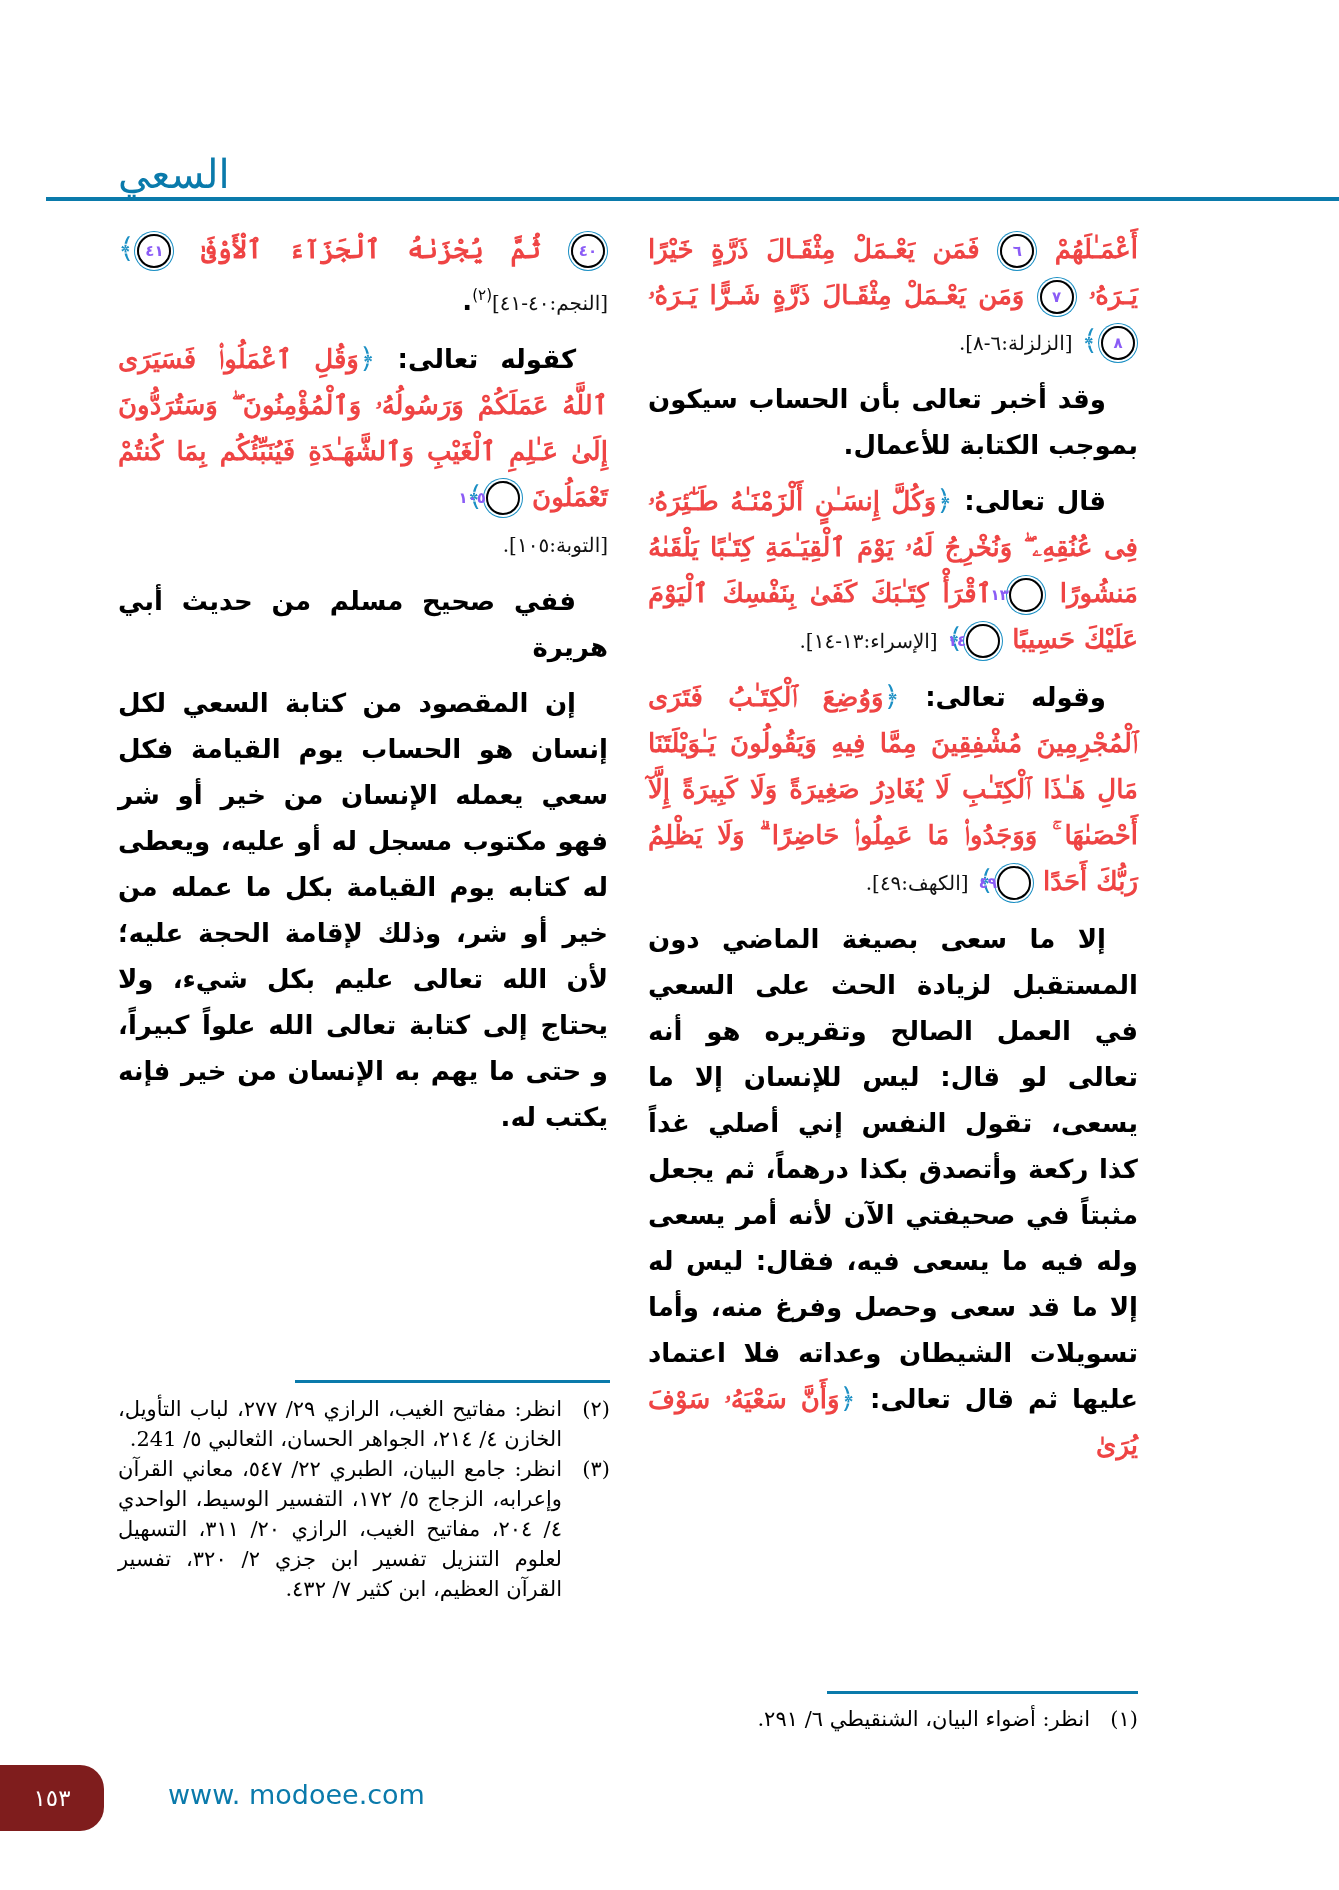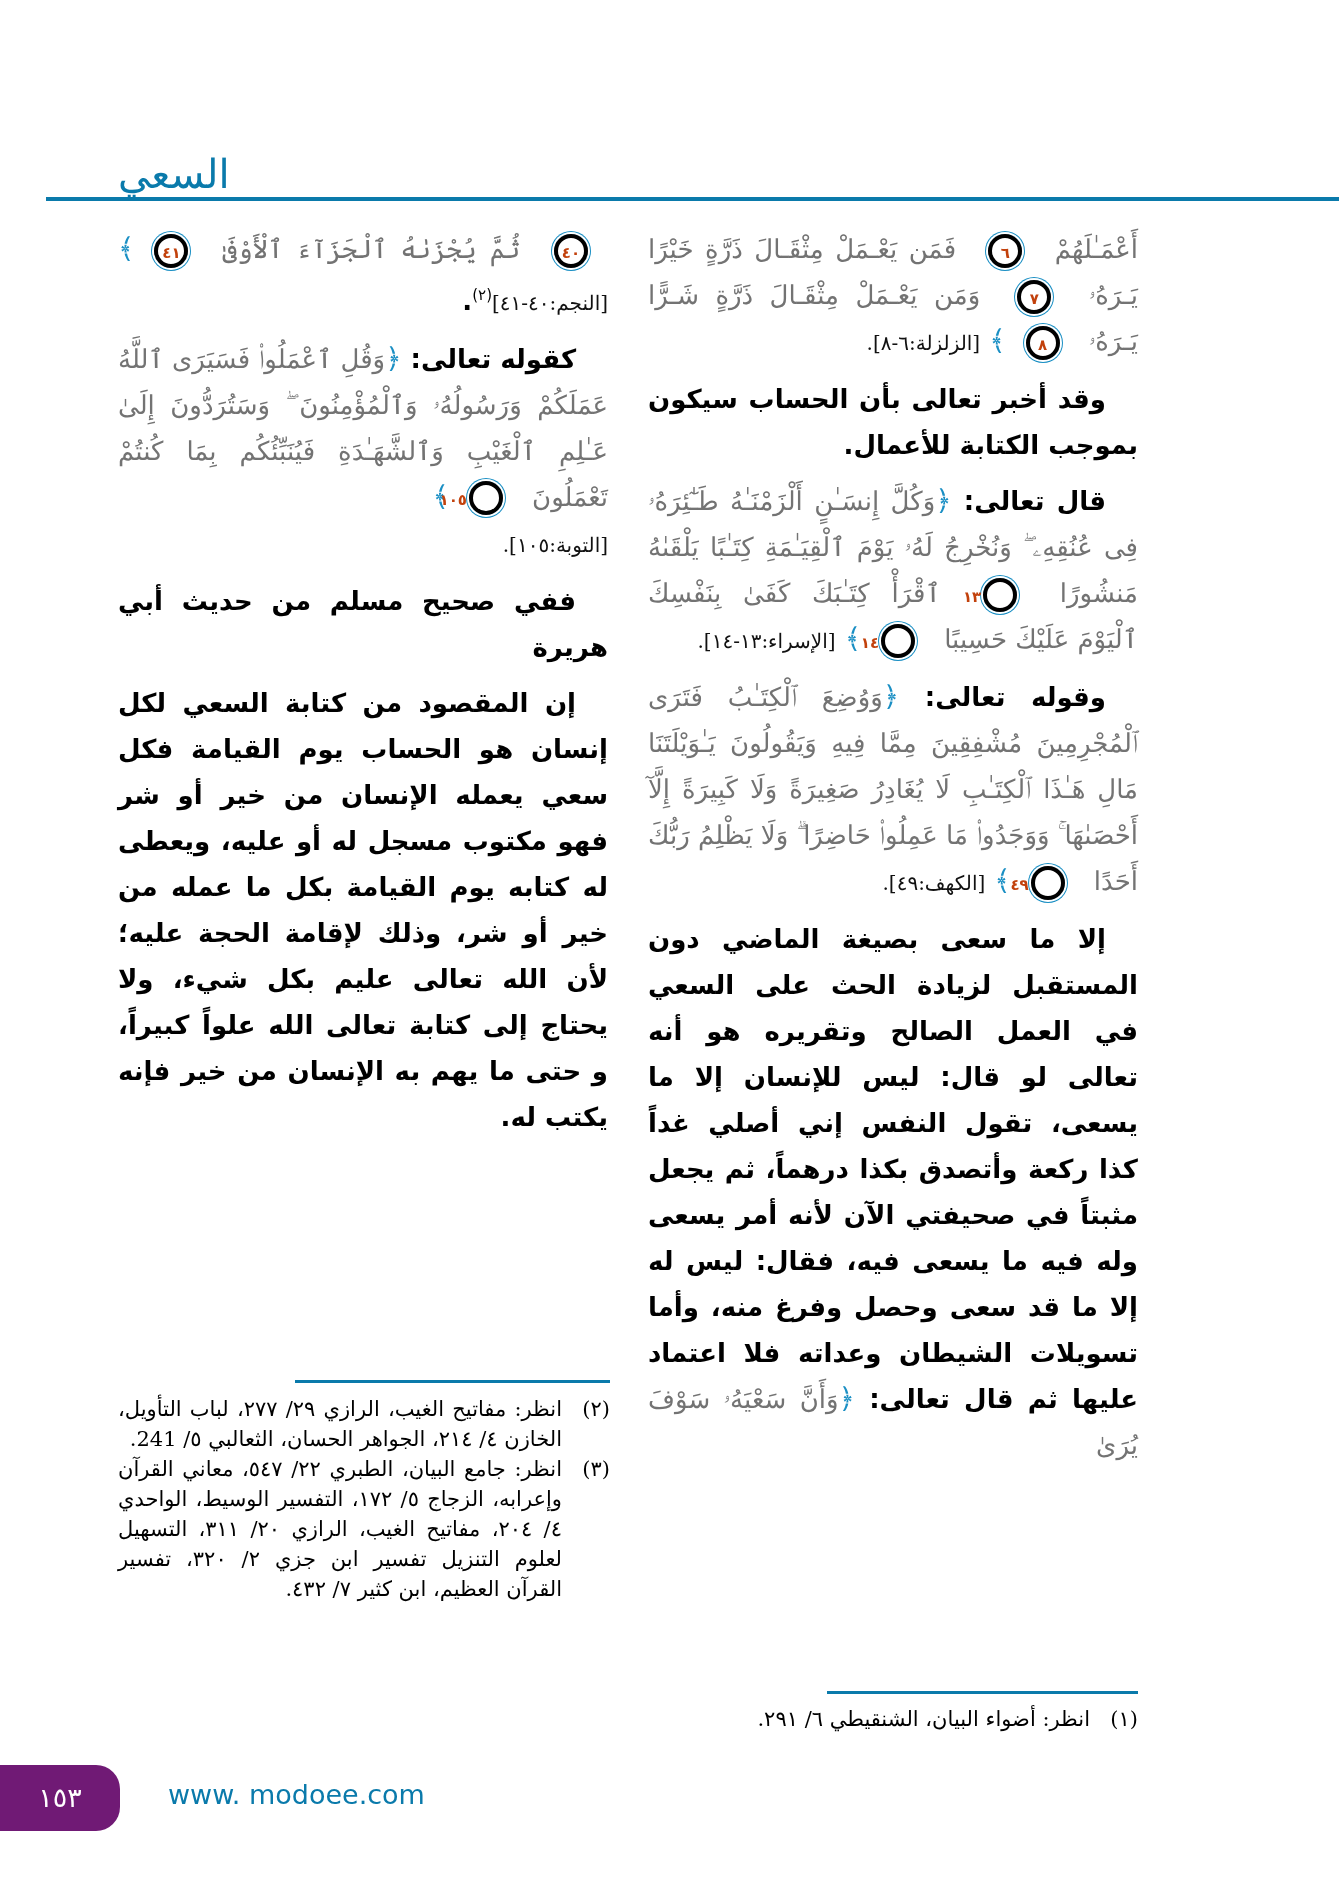--- a/index.html
+++ b/index.html
@@ -61,36 +61,36 @@
       width: 490px;
     }
 
     .para {
       margin: 0 0 10px 0;
     }
     .indent {
       text-indent: 32px;
     }
     .verse {
-      color: #737373;
-      font-family: "DejaVu Serif", serif;
-      font-weight: normal;
+      color: #ef4444;
+      font-family: "DejaVu Serif", serif;
+      font-weight: bold;
     }
     .ayah-num {
       display: inline-block;
       width: 34px;
       height: 34px;
       line-height: 30px;
-      border: 4px solid #000000;
+      border: 2px solid #000000;
       border-radius: 50%;
       text-align: center;
       font-size: 15px;
-      color: #c2410c;
+      color: #8b5cf6;
       vertical-align: middle;
-      margin: 0 20px;
+      margin: 0 3px;
       box-sizing: border-box;
       box-shadow: 0 0 0 2px #fff, 0 0 0 3px #1a8fc4;
     }
     .bracket {
       color: #1a8fc4;
       font-weight: normal;
       font-size: 28px;
     }
     .ref {
       font-family: "DejaVu Serif", serif;
@@ -154,27 +154,27 @@
       position: absolute;
       left: 0;
       top: 1765px;
       width: 600px;
       height: 70px;
     }
     .page-number-tab {
       position: absolute;
       left: 0;
       top: 0;
-      width: 120px;
+      width: 104px;
       height: 66px;
-      background: #701a75;
+      background: #7f1d1d;
       border-radius: 0 24px 24px 0;
       color: #ffffff;
       font-family: "DejaVu Sans", sans-serif;
-      font-size: 27px;
+      font-size: 23px;
       line-height: 66px;
       text-align: center;
     }
     .website {
       position: absolute;
       left: 156px;
       top: 14px;
       font-family: "DejaVu Sans", sans-serif;
       font-size: 27px;
       color: #0a7aab;

